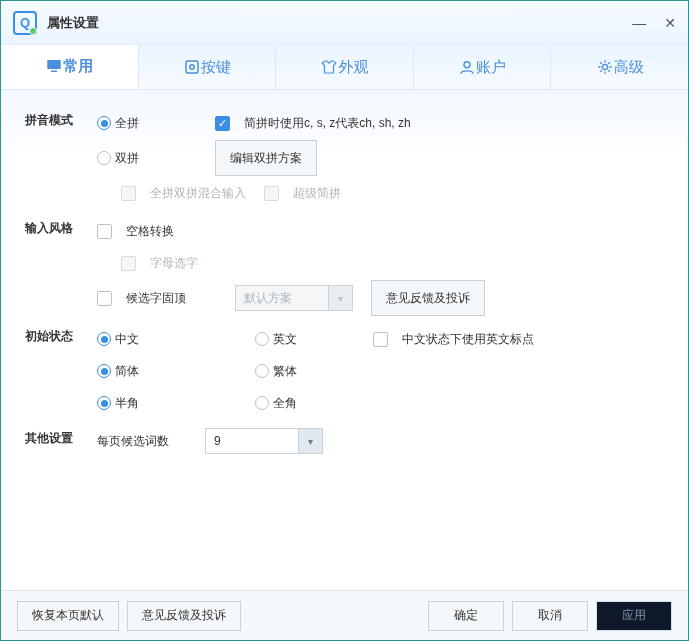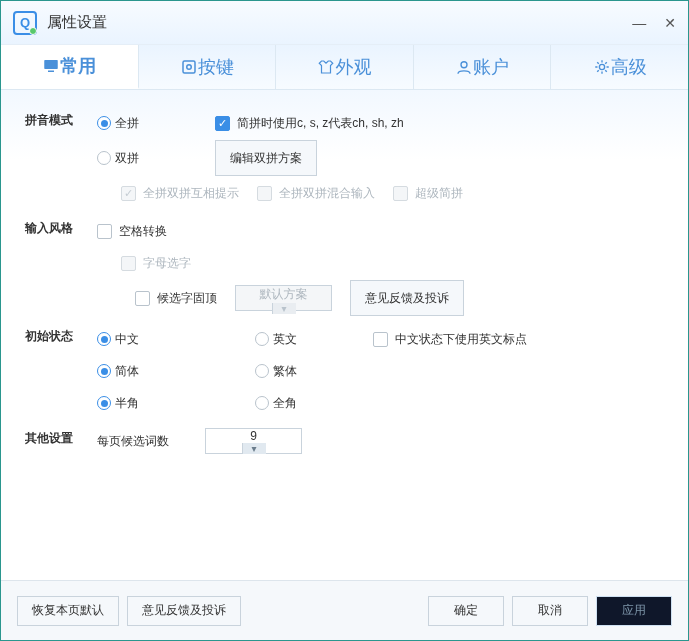--- a/index.html
+++ b/index.html
@@ -35,37 +35,37 @@
     position: relative;
   }
   .app-icon::after{
     content:"";
     position:absolute;
     width:6px;height:6px;border-radius:50%;
     background:#58c96b;
     bottom:-2px;right:-2px;
     border:1px solid #fff;
   }
-  .titlebar h1 { font-size: 15px; font-weight: normal; color: #333; flex:1;}
+  .titlebar h1 { font-size: 13px; font-weight: bold; color: #333; flex:1;}
   .win-controls { display: flex; gap: 18px; color: #555; font-size: 14px;}
   .win-controls span { cursor: pointer; }
   
   .tabs {
     display: flex;
     background: linear-gradient(#eaf4ff,#f7fbff);
     border-bottom: 1px solid #dce8f2;
   }
   .tab {
     flex:1;
     display:flex;
     align-items:center;
     justify-content:center;
     gap:0;
     height:44px;
-    font-size:18px;
+    font-size:15px;
     color:#4a90d9;
     cursor:pointer;
     border-right:1px solid #dce8f2;
   }
   .tab:last-child{border-right:none;}
   .tab.active{
     background:#fff;
     color:#4a90d9;
     border-bottom:2px solid #fff;
     margin-bottom:-1px;
@@ -113,21 +113,21 @@
     border:1px solid #b9c3cc;
     display:flex;align-items:center;justify-content:center;
     background:#fff;
   }
   .radio.checked .bullet{border-color:#3a8ee6;}
   .radio.checked .bullet::after{
     content:"";width:7px;height:7px;border-radius:50%;background:#3a8ee6;
   }
   
   .checkbox{
-    display:flex;align-items:center;gap:7px;cursor:pointer;justify-content:flex-end;
+    display:flex;align-items:center;gap:14px;cursor:pointer;
   }
   .checkbox .box{
     width:15px;height:15px;border:1px solid #b9c3cc;background:#fff;
     display:flex;align-items:center;justify-content:center;
     font-size:11px;color:#fff;border-radius:2px;
   }
   .checkbox.checked .box{background:#3a8ee6;border-color:#3a8ee6;}
   .checkbox.checked .box::after{content:"✓";}
   .checkbox.disabled{color:#adb6be;cursor:default;}
   .checkbox.disabled .box{border-color:#d5dbe0;background:#f4f6f8;color:#c5ccd3;}
@@ -140,38 +140,37 @@
     border:1px solid #c9d3dc;
     background:#f5f8fb;
     color:#333;
     font-size:12px;
     cursor:pointer;
     display:inline-flex;align-items:center;justify-content:center;
   }
   
   .select{
     display:flex;align-items:center;
-    height:26px;width:97px;
+    height:26px;width:118px;
     border:1px solid #c9d3dc;
     background:#fff;
-    flex-direction:column;
   }
   .select .value{flex:1;padding:0 8px;font-size:12px;}
   .select .arrow{
     width:24px;height:100%;border-left:1px solid #c9d3dc;
     background:#e1e9f0;
     display:flex;align-items:center;justify-content:center;
     color:#6b7d8c;font-size:10px;
   }
   .select.disabled{background:#f4f6f8;color:#adb6be;}
   .select.disabled .arrow{background:#e9edf1;color:#b9c3cc;}
   
   .footer{
     position:absolute;bottom:0;left:0;right:0;
-    height:60px;
+    height:50px;
     background:#f5f8fb;
     border-top:1px solid #dde5ec;
     display:flex;align-items:center;
     padding:0 16px;
     gap:8px;
   }
   .footer .spacer{flex:1;}
   .footer .btn{min-width:76px;height:30px;}
   .footer .btn.primary{background:#0f172a;color:#7d95a9;border-color:#cfe1f2;}
   .label-inline{min-width:90px;}
@@ -241,24 +240,20 @@
         </label>
       </div>
       <div class="row">
         <label class="radio">
           <span class="bullet"></span>
           <span>双拼</span>
         </label>
         <button class="btn">编辑双拼方案</button>
       </div>
       <div class="row indent1">
-        <label class="checkbox disabled checked">
-          <span class="box"></span>
-          <span>全拼双拼互相提示</span>
-        </label>
         <label class="checkbox disabled">
           <span class="box"></span>
           <span>全拼双拼混合输入</span>
         </label>
         <label class="checkbox disabled">
           <span class="box"></span>
           <span>超级简拼</span>
         </label>
       </div>
     </div>

